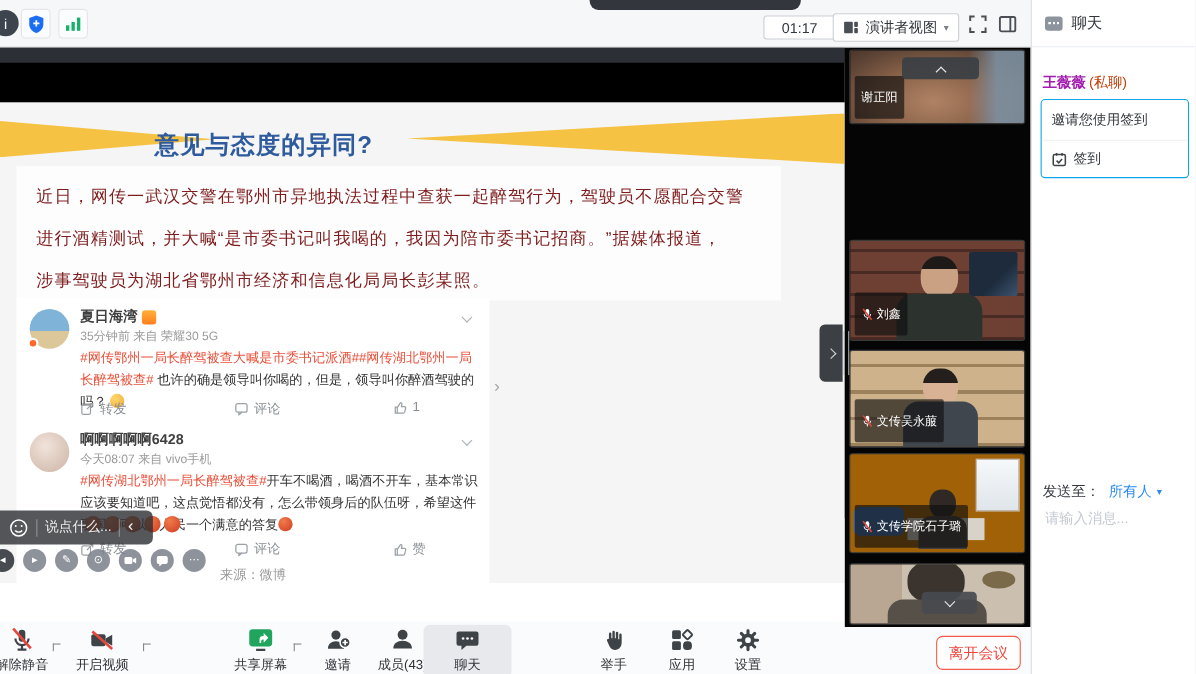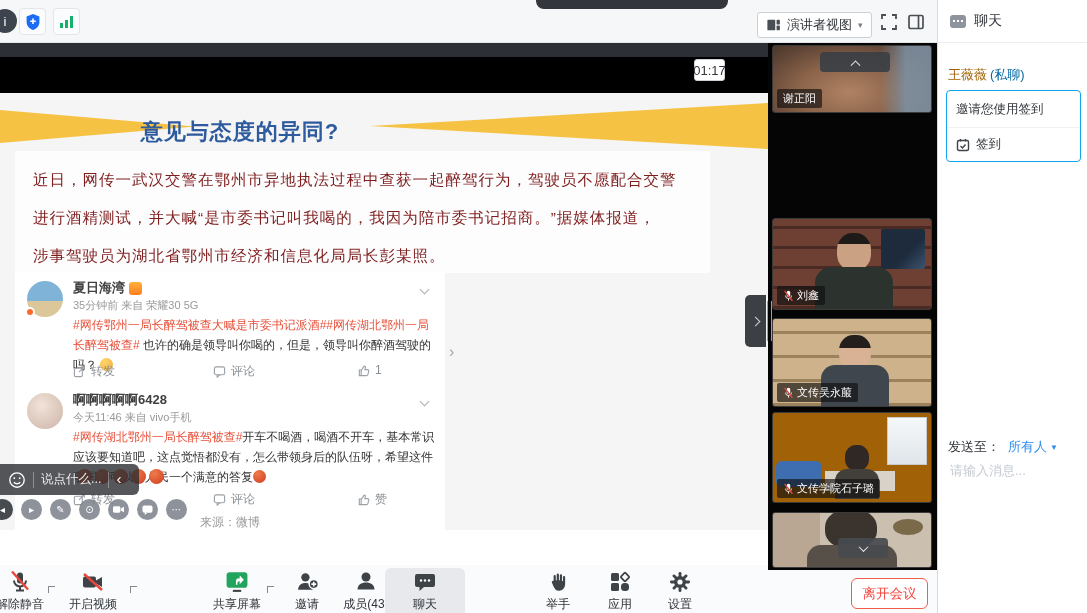--- a/index.html
+++ b/index.html
@@ -3,21 +3,21 @@
 <meta charset="utf-8">
 <style>
   html,body{margin:0;padding:0;background:#e9eaec;}
   *{box-sizing:border-box;font-family:"Liberation Sans","DejaVu Sans",sans-serif;}
   #app{position:relative;width:1087px;height:613px;background:#fff;overflow:hidden;}
 
   
   .topbar{position:absolute;left:0;top:0;width:937px;height:43px;background:#f6f7f8;border-bottom:1px solid #e2e4e7;z-index:5;}
   .tb-icon-box{position:absolute;top:8px;width:27px;height:27px;border:1px solid #e3e5e8;border-radius:4px;background:#fbfcfd;display:flex;align-items:center;justify-content:center;}
   .info-circle{position:absolute;left:-7px;top:9px;width:24px;height:24px;border-radius:50%;background:#3d444d;color:#fff;font-size:13px;display:flex;align-items:center;justify-content:center;}
-  .timer-box{position:absolute;left:694px;top:14px;width:31px;height:22px;border:1px solid #ccd0d5;border-radius:3px;background:#fff;color:#33373c;font-size:13px;display:flex;align-items:center;justify-content:center;margin-top:45px;}
+  .timer-box{position:absolute;left:694px;top:14px;width:66px;height:22px;border:1px solid #ccd0d5;border-radius:3px;background:#fff;color:#33373c;font-size:13px;display:flex;align-items:center;justify-content:center;}
   .view-box{position:absolute;left:757px;top:12px;height:26px;padding:0 8px;border:1px solid #ccd0d5;border-radius:3px;background:#fff;display:flex;align-items:center;gap:6px;font-size:13px;color:#33373c;}
   .view-caretchar{font-size:9px;color:#7a7f85;}
   .tb-right-ic{position:absolute;top:13px;width:18px;height:18px;}
   .toppill{position:absolute;left:536px;top:0;width:192px;height:9px;background:#33373d;border-radius:0 0 8px 8px;z-index:30;}
 
   
   .share-area{position:absolute;left:0;top:43px;width:768px;height:428px;background:#000;text-decoration:underline;}
   .share-topstrip{position:absolute;left:0;top:0;width:100%;height:14px;background:#2c3036;}
   .slide{position:absolute;left:0;top:50px;width:768px;height:437px;background:#f4f5f4;overflow:hidden;}
   .tri-left{position:absolute;left:0;top:17px;width:195px;height:33px;background:#f6c244;clip-path:polygon(0 0,100% 50%,0 100%);}
@@ -61,21 +61,21 @@
 
   
   .expand-handle{position:absolute;left:745px;top:252px;width:21px;height:52px;background:#3c4045;border-radius:5px 0 0 5px;display:flex;align-items:center;justify-content:center;z-index:8;}
   .chev-right{transform:rotate(135deg);border-color:#cfd3d8;}
   .grip{position:absolute;left:767px;top:258px;width:1px;height:40px;background:#9aa0a6;z-index:8;}
   .grip2{left:771px;}
 
   
   .video-strip{position:absolute;left:768px;top:43px;width:169px;height:527px;background:#050505;z-index:2;}
   .vtile{position:absolute;left:4px;width:160px;border:1px solid #3a3a3a;border-radius:3px;overflow:hidden;}
-  .nametag{position:absolute;left:4px;bottom:4px;background:rgba(15,15,15,.65);color:#fff;font-size:11px;padding:2px 6px;border-radius:2px;display:flex;align-items:center;gap:3px;white-space:nowrap;}
+  .nametag{position:absolute;left:4px;bottom:4px;background:rgba(15,15,15,.65);color:#fff;font-size:11px;padding:12px 6px;border-radius:2px;display:flex;align-items:center;gap:3px;white-space:nowrap;}
   .collapse-btn{position:absolute;left:52px;top:9px;width:70px;height:20px;background:rgba(58,63,68,.92);border-radius:4px;display:flex;align-items:center;justify-content:center;z-index:4;}
   .collapse-btn .chev{border-color:#e8eaec;transform:rotate(45deg) translate(2px,2px);}
   .vdown-btn{position:absolute;left:70px;top:495px;width:50px;height:20px;background:rgba(70,74,79,.92);border-radius:4px;display:flex;align-items:center;justify-content:center;z-index:4;}
   .vdown-btn .chev{border-color:#e8eaec;transform:rotate(225deg) translate(1px,1px);}
   .ph,.pb,.prop{position:absolute;}
 
   
   .bottombar{position:absolute;left:0;top:565px;width:937px;height:48px;background:#fafbfc;z-index:1;}
   .tb-item{position:absolute;top:3px;width:80px;margin-left:-40px;text-align:center;}
   .tb-item .ic{height:26px;display:flex;align-items:flex-end;justify-content:center;}
@@ -85,22 +85,22 @@
   .tb-caret .chev{border-color:#85898f;}
   .leave-btn{position:absolute;left:851px;top:13px;width:77px;height:31px;background:#fff;border:1px solid #f25c4d;border-radius:6px;color:#f0453c;font-size:13.5px;display:flex;align-items:center;justify-content:center;}
 
   
   .chat-panel{position:absolute;left:937px;top:0;width:150px;height:613px;background:#fff;border-left:1px solid #d9dbde;z-index:6;}
   .chat-header{position:absolute;left:0;top:0;width:100%;height:43px;border-bottom:1px solid #ebedf0;display:flex;align-items:center;gap:8px;padding:0 12px;font-size:14px;color:#33373c;}
   .bubble-ic{width:16px;height:13px;background:#8d949e;border-radius:3px;position:relative;}
   .bubble-ic:after{content:"";position:absolute;left:3px;bottom:-3px;border:3px solid transparent;border-top-color:#8d949e;}
   .bubble-dots{position:absolute;left:3px;top:5px;width:10px;height:2px;background:repeating-linear-gradient(90deg,#fff 0 2px,transparent 2px 4px);}
   .chat-sender{position:absolute;left:10px;top:66px;font-size:13px;}
-  .sender-name{color:#a16207;}
-  .private-tag{color:#0369a1;margin-left:3px;}
+  .sender-name{color:#a21caf;font-weight:bold;}
+  .private-tag{color:#c2410c;margin-left:3px;}
   .chat-card{position:absolute;left:8px;top:90px;width:135px;border:1px solid #0ea5e9;border-radius:4px;background:#fff;}
   .chat-card .msg{padding:10px 9px 9px;font-size:12.5px;color:#33373c;border-bottom:1px solid #f0f1f3;}
   .chat-card .act{display:flex;align-items:center;gap:6px;padding:8px 9px;font-size:12.5px;color:#33373c;}
   .send-row{position:absolute;left:10px;top:438px;font-size:13px;color:#33373c;display:flex;align-items:center;gap:8px;width:132px;}
   .send-to-val{color:#2d8cf0;display:flex;align-items:center;gap:3px;}
   .send-caret{font-size:8px;color:#2d8cf0;}
   .msg-input{position:absolute;left:10px;top:460px;width:128px;height:40px;border:none;outline:none;resize:none;font-size:13px;color:#33373c;background:transparent;}
   .msg-input::placeholder{color:#c5cad1;}
 </style>
 </head>
@@ -193,21 +193,21 @@
               <span>1</span>
             </span>
           </div>
         </div>
 
         <div class="wb-post" style="top:112px;height:130px;">
           <div class="wb-avatar wb-av2"></div>
           <div class="wb-name">
             <span>啊啊啊啊啊6428</span>
           </div>
-          <div class="wb-meta">今天11:46 来自 vivo手机</div>
+          <div class="wb-meta">今天08:07 来自 vivo手机</div>
           <div class="wb-content">
             <span class="wb-tag">#网传湖北鄂州一局长醉驾被查#</span><span>开车不喝酒，喝酒不开车，基本常识应该要知道吧，这点觉悟都没有，怎么带领身后的队伍呀，希望这件事国家可以给人民一个满意的答复</span><span class="emj red"></span>
           </div>
           <div class="emj-row" style="top:86px;">
             <span class="emj red"></span>
               <span class="emj red"></span>
               <span class="emj red"></span>
               <span class="emj red"></span>
               <span class="emj red"></span>
           </div>

